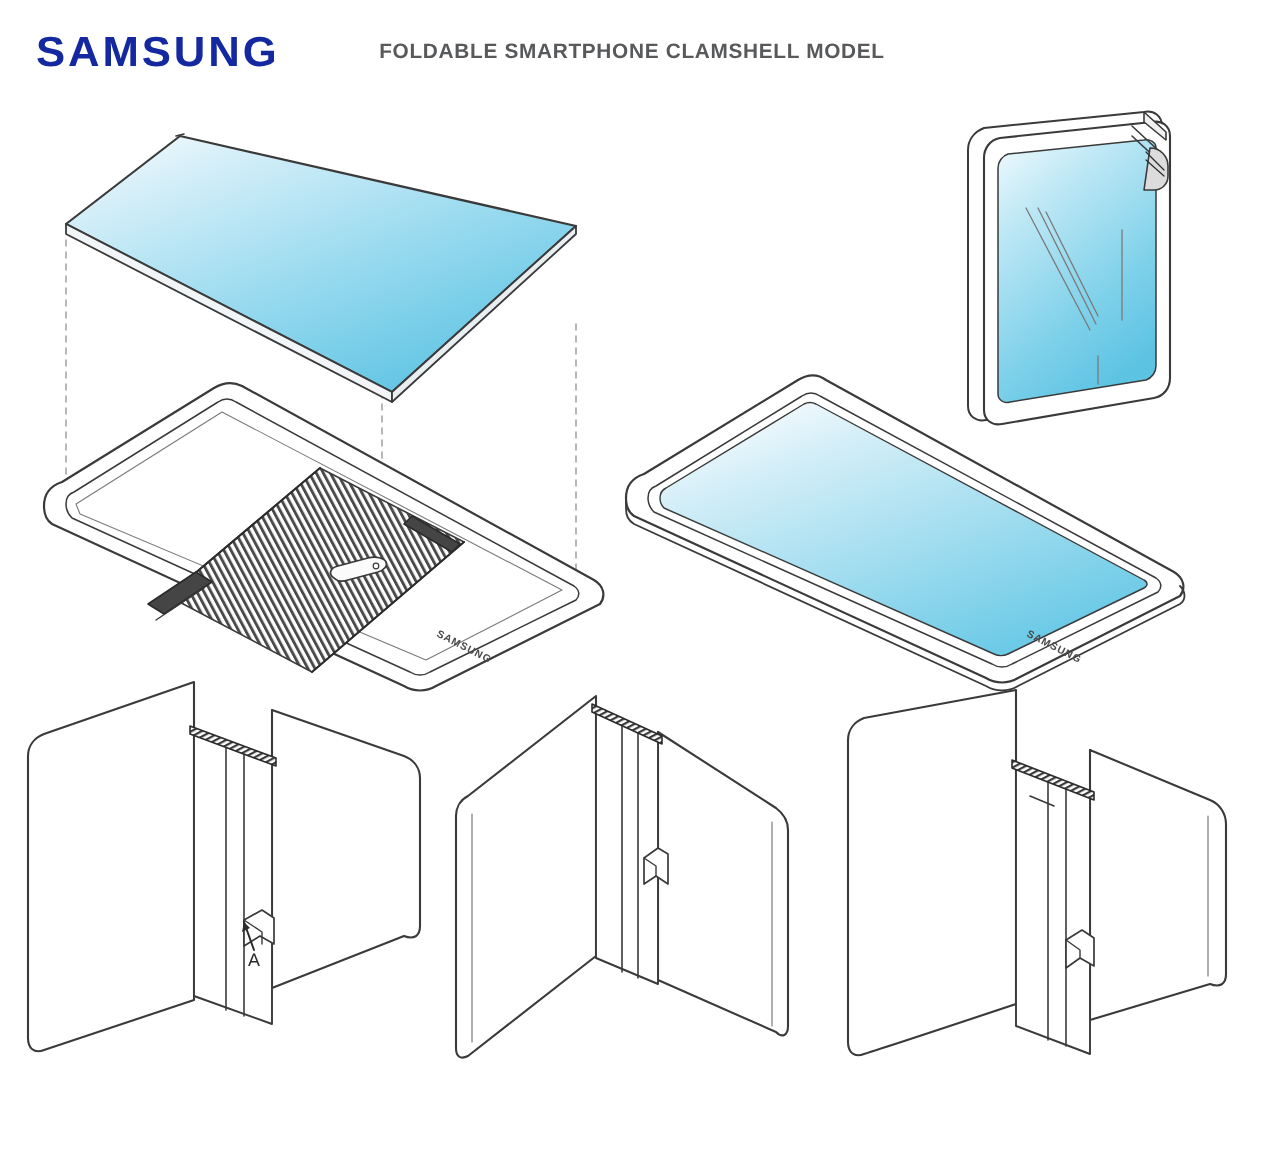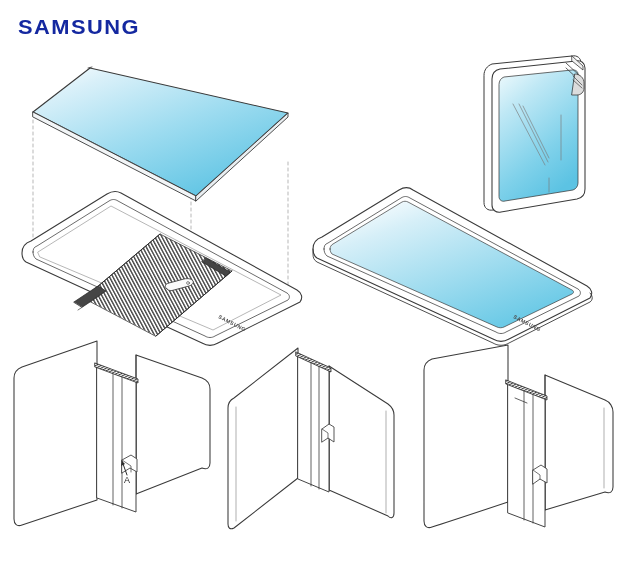--- a/index.html
+++ b/index.html
@@ -106,20 +106,21 @@
   }
 </style>
 </head>
 <body>
 
 <div id="page">
 
   <div class="header">
     <div class="brand-samsung">SAMSUNG</div>
 
+    <div class="doc-title">FOLDABLE SMARTPHONE CLAMSHELL MODEL</div>
 
   </div>
 
   <div class="drawing">
     <svg width="632" height="575" viewBox="0 0 632 575" xmlns="http://www.w3.org/2000/svg">
       <defs>
         <linearGradient id="scr1" x1="0" y1="0" x2="0.75" y2="1">
           <stop offset="0%" stop-color="#ffffff"></stop>
           <stop offset="18%" stop-color="#d9f0f9"></stop>
           <stop offset="55%" stop-color="#9edcf0"></stop>

